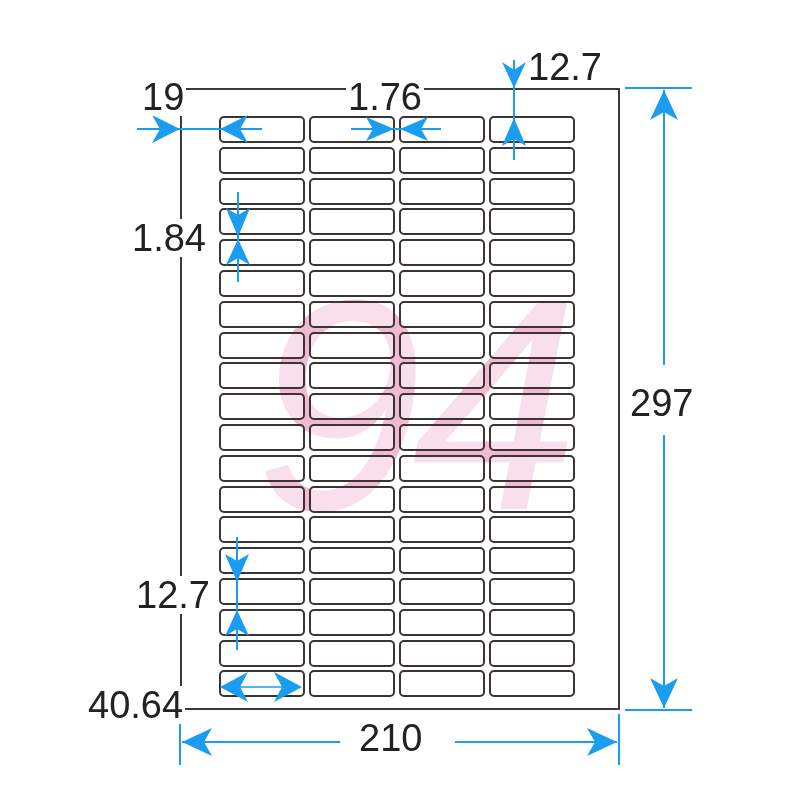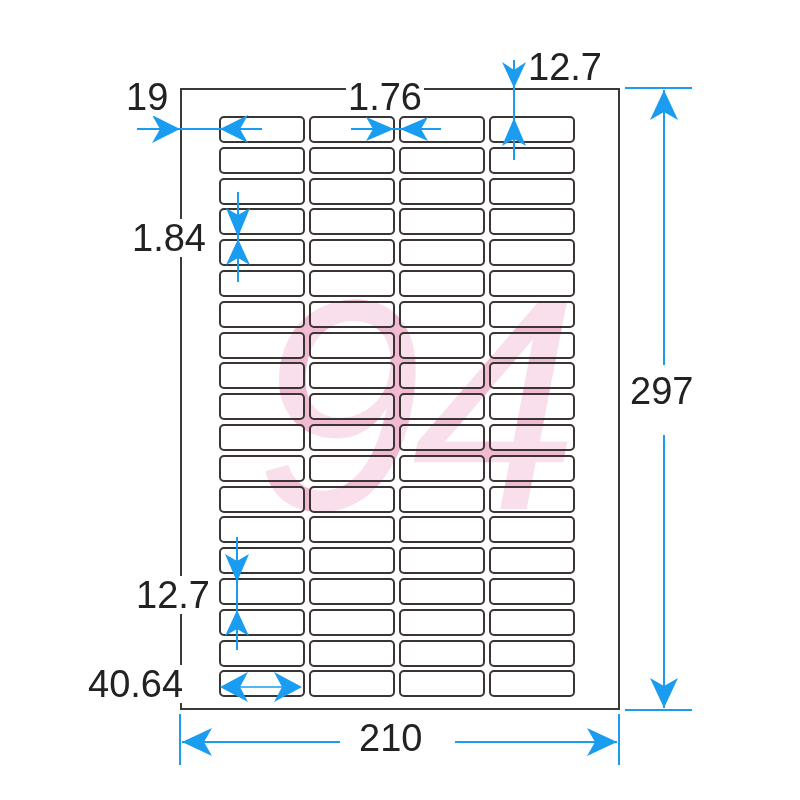--- a/index.html
+++ b/index.html
@@ -154,21 +154,21 @@
         <line x1="625" y1="88" x2="692" y2="88"></line>
         <line x1="625" y1="710" x2="692" y2="710"></line>
         <line x1="664" y1="90" x2="664" y2="365"></line>
         <line x1="664" y1="435" x2="664" y2="708"></line>
         <path d="M650,120 L664,90 L678,120 L664,112 Z" stroke="none"></path>
         <path d="M650,678 L664,708 L678,678 L664,686 Z" stroke="none"></path>
       </g>
     </g>
   </svg>
 
-  <div class="dim-text" style="left:124px;top:78px;text-align:right;">19</div>
+  <div class="dim-text" style="left:140px;top:78px;text-align:right;">19</div>
   <div class="dim-text" style="left:346px;top:78px;">1.76</div>
   <div class="dim-text" style="left:526px;top:48px;background:transparent;">12.7</div>
   <div class="dim-text" style="left:130px;top:219px;">1.84</div>
   <div class="dim-text" style="left:134px;top:576px;">12.7</div>
-  <div class="dim-text" style="left:86px;top:665px;">40.64</div>
+  <div class="dim-text" style="left:86px;top:686px;">40.64</div>
   <div class="dim-text" style="left:357px;top:719px;">210</div>
-  <div class="dim-text" style="left:628px;top:372px;">297</div>
+  <div class="dim-text" style="left:628px;top:384px;">297</div>
 </div>
 
 </body></html>

